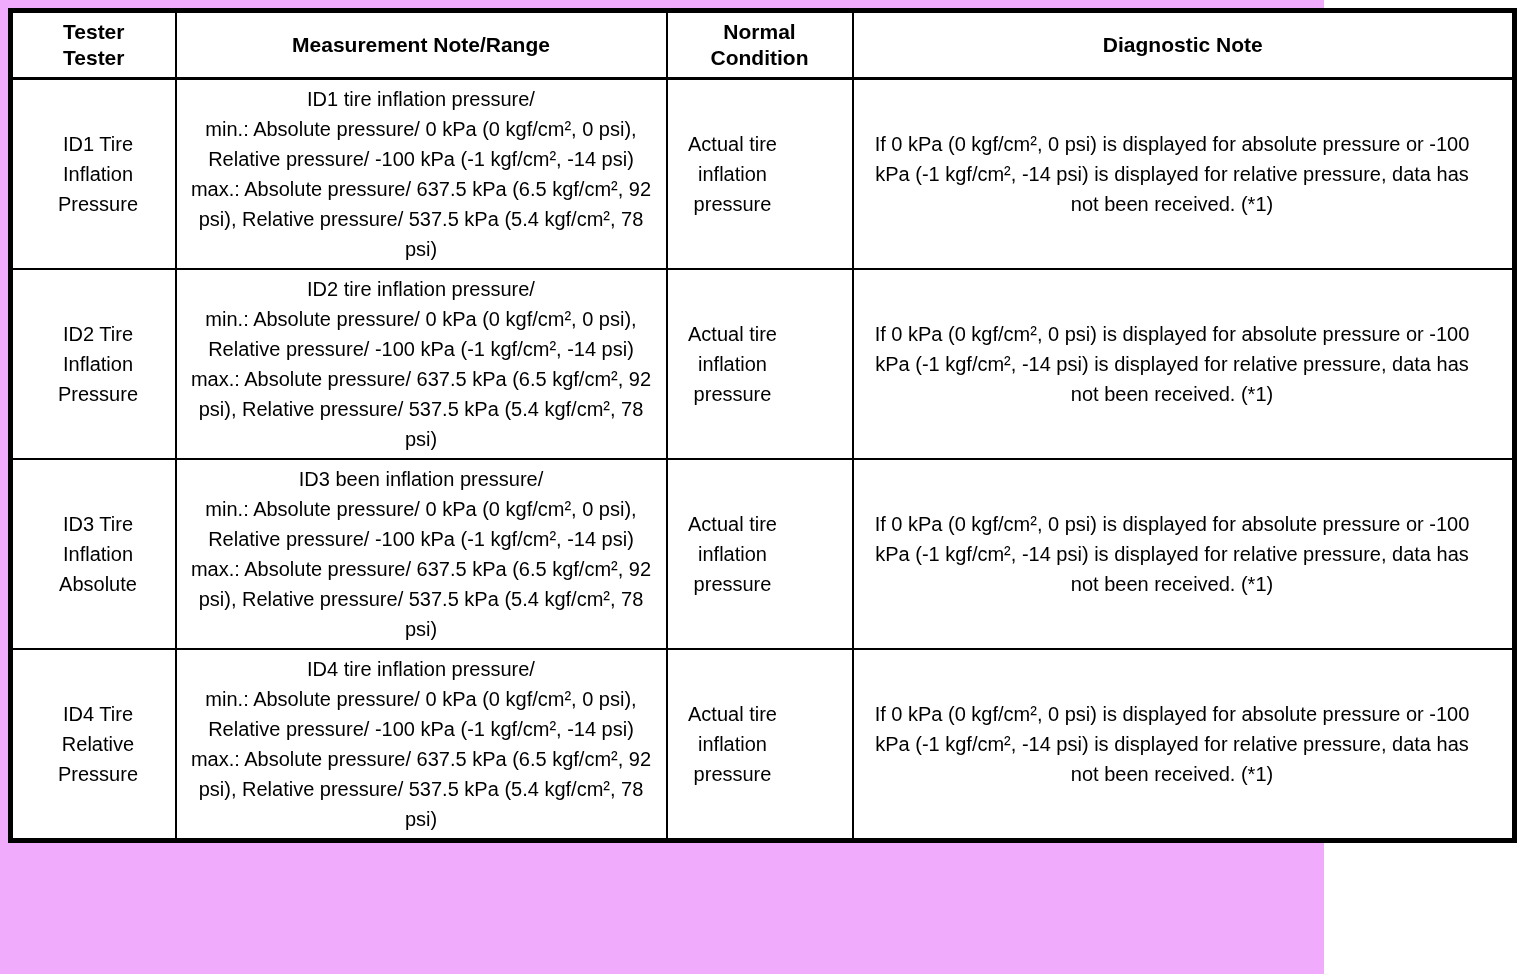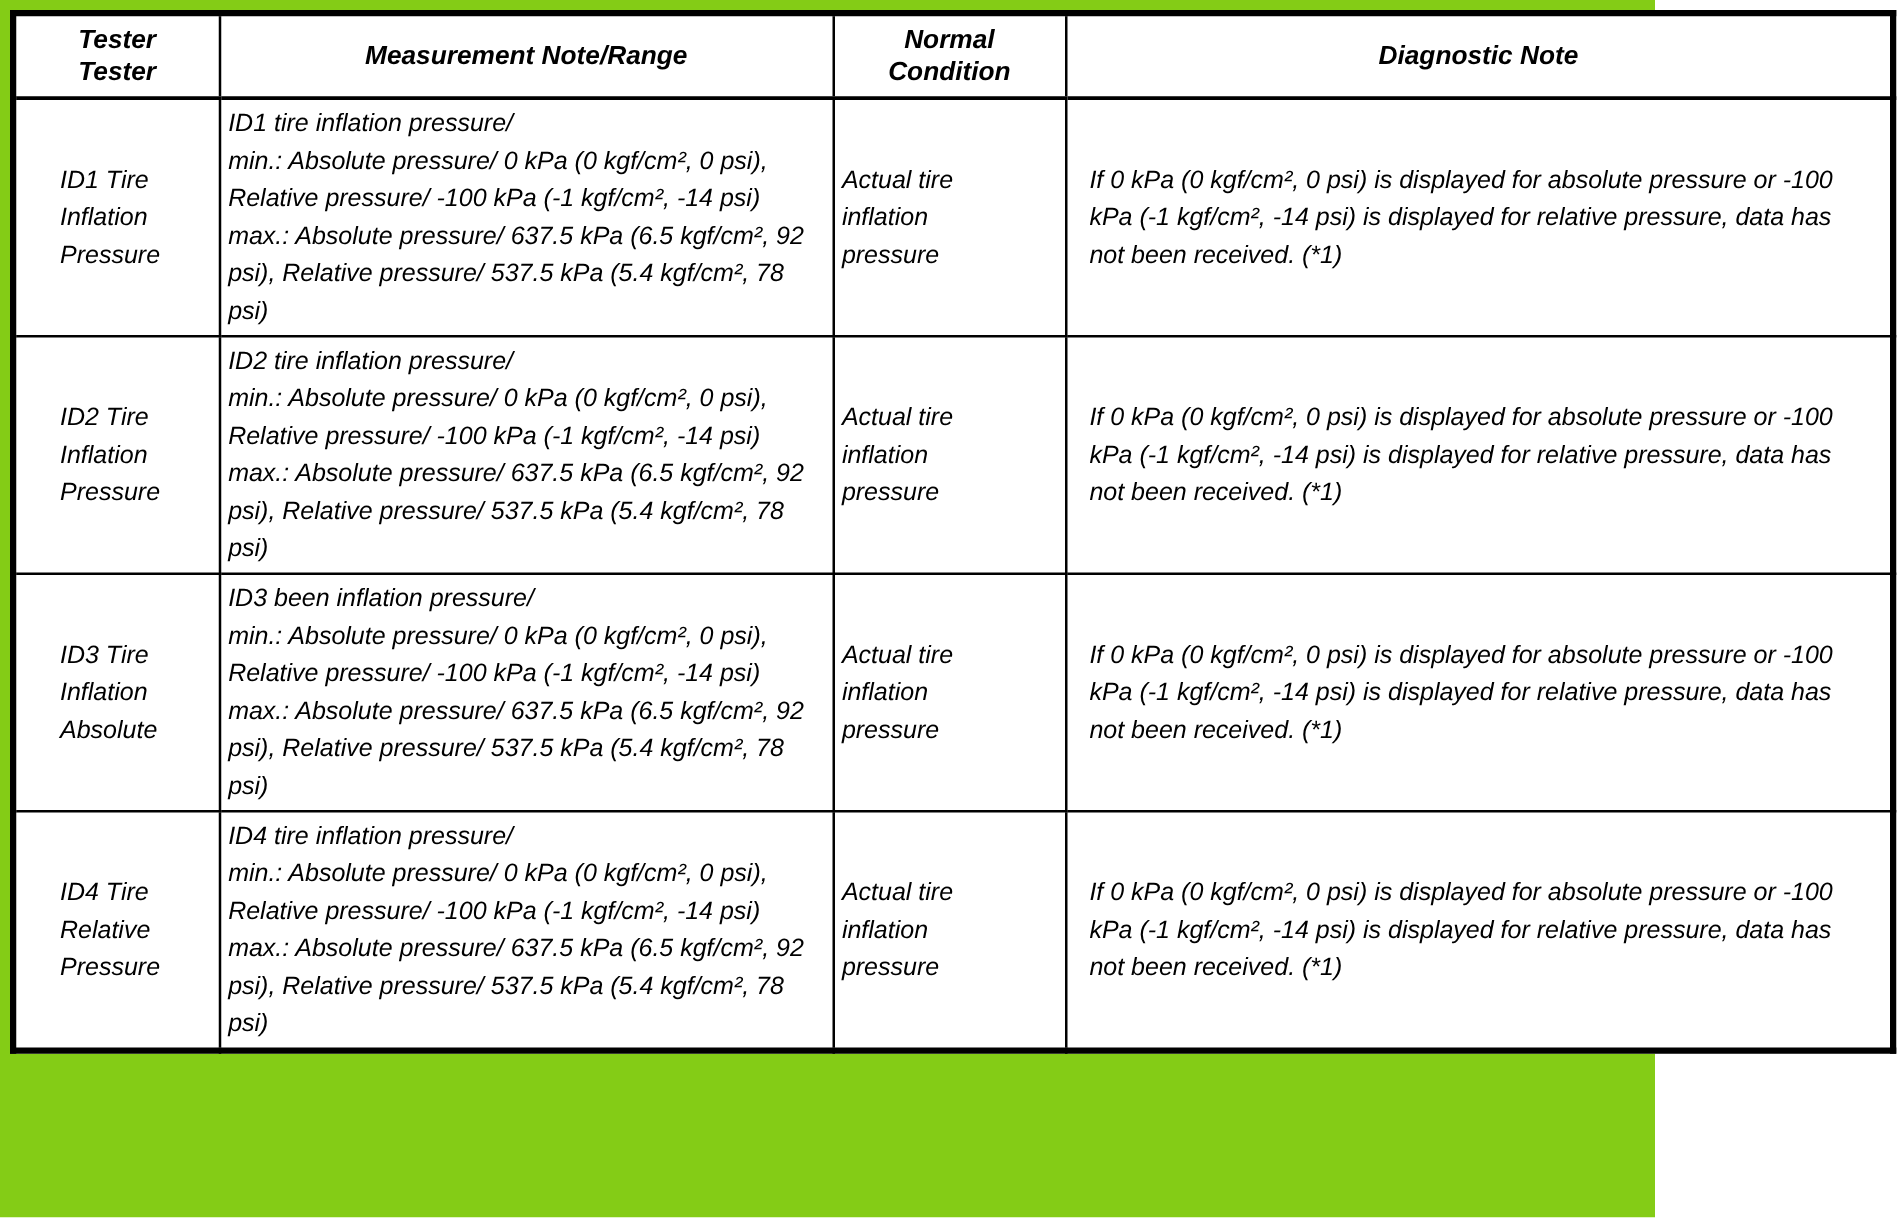--- a/index.html
+++ b/index.html
@@ -7,22 +7,21 @@
     padding: 0;
     background: #ffffff;
     color: #000000;
     font-family: "Liberation Sans", sans-serif;
   }
   .page {
     width: 1324px;
     height: 974px;
     box-sizing: border-box;
     padding: 8px;
-    background: #84cc16;
-    font-style: italic;
+    background: #f0abfc;
   }
   table.diag {
     border-collapse: collapse;
     table-layout: fixed;
     width: 1504px;
     border: 5px solid #000000;
     background: #ffffff;
   }
   col.c1 { width: 165px; }
   col.c2 { width: 491px; }
@@ -41,29 +40,29 @@
     line-height: 26px;
     text-align: center;
     vertical-align: middle;
     padding: 6px 4px;
     height: 66px;
   }
   tbody td {
     font-size: 20px;
     line-height: 30px;
     font-weight: normal;
-    text-align: left;
+    text-align: center;
     vertical-align: middle;
     padding: 4px 6px;
   }
   td.col-tester .inner { width: 100px; margin-left: 29px; }
   td.col-measure { vertical-align: middle; }
   td.col-measure .inner { max-width: 480px; }
   td.col-normal .inner { width: 118px; }
-  td.col-note .inner { max-width: 625px; margin-left: 12px; }
+  td.col-note .inner { max-width: 625px; }
 </style>
 </head>
 <body>
 
 <div class="page">
   <table class="diag">
     <colgroup>
       <col class="c1">
         <col class="c2">
         <col class="c3">

